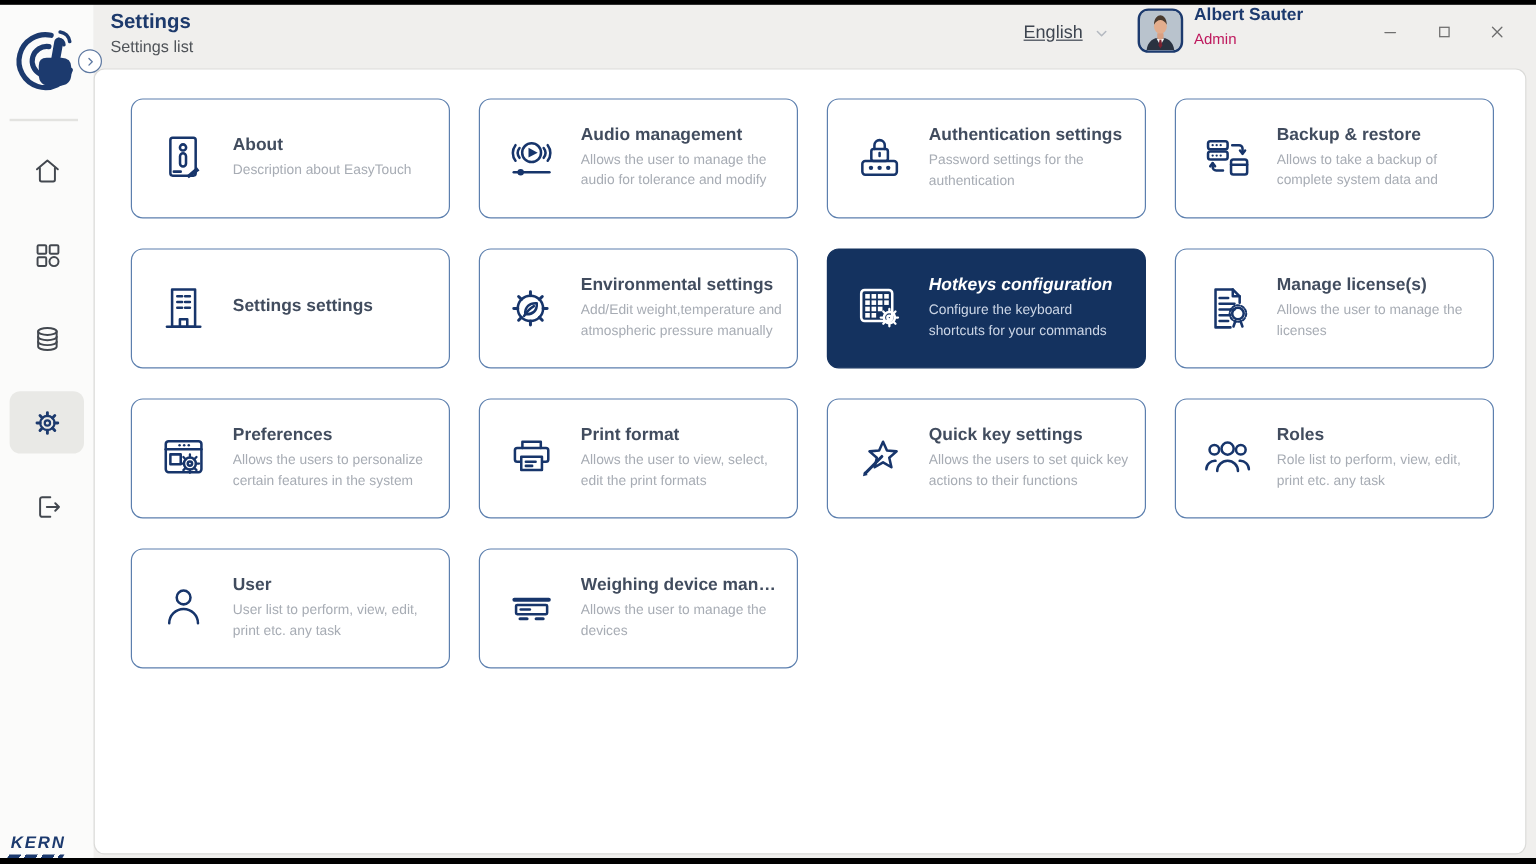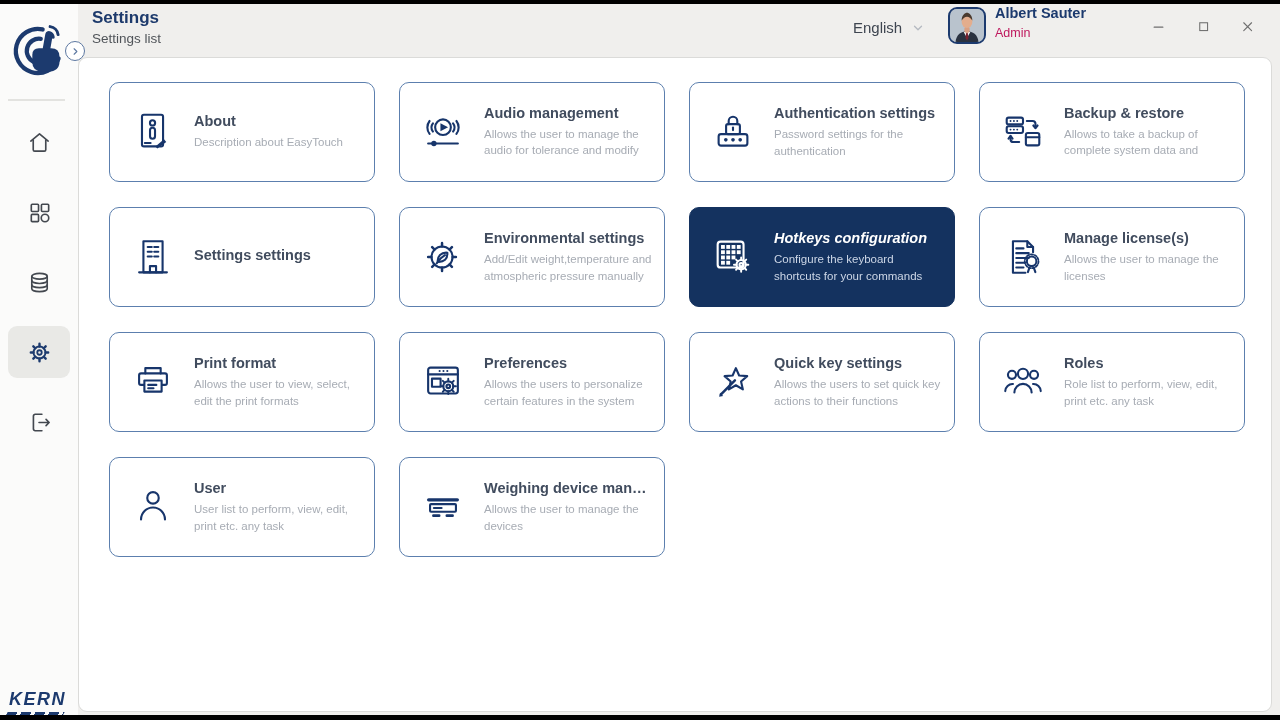--- a/index.html
+++ b/index.html
@@ -19,31 +19,31 @@
   .sidebar-divider{position:absolute;left:8px;top:95px;width:57px;height:2px;background:#e3e3e0;}
   .expand-btn{position:absolute;left:65px;top:41px;width:20px;height:20px;border-radius:50%;
     background:#fff;border:1.5px solid #5d78a1;color:#5d78a1;display:flex;align-items:center;justify-content:center;
     z-index:6;padding:0;cursor:pointer;box-sizing:border-box;}
   .expand-btn svg{width:11px;height:11px;}
   .nav{position:absolute;left:0;top:116px;width:78px;display:flex;flex-direction:column;align-items:center;gap:18px;z-index:3;}
   .nav-item{width:62px;height:52px;display:flex;align-items:center;justify-content:center;border:none;
     background:transparent;border-radius:9px;color:#43484f;cursor:pointer;padding:0;}
   .nav-item.selected{background:#e9e9e6;color:#1c3a6e;}
   .nav-icon{width:27px;height:27px;display:block;}
-  .kern-logo{position:absolute;left:9px;bottom:10px;font-size:18px;font-weight:800;font-style:italic;
+  .kern-logo{position:absolute;left:9px;bottom:10px;font-size:14px;font-weight:800;font-style:italic;
     letter-spacing:1.5px;color:#1c3a6e;z-index:3;}
   .kern-logo::after{content:"";position:absolute;left:-2px;right:2px;bottom:-4px;height:2.5px;
     background:repeating-linear-gradient(90deg,#1c3a6e 0 10px,transparent 10px 14px);transform:skewX(-30deg);}
 
   
   .header{position:absolute;left:78px;top:4px;right:0;height:38px;background:#f0efed;z-index:4;}
   .h-title{position:absolute;left:14px;top:4px;font-size:17px;font-weight:700;color:#1d3a6c;}
   .h-sub{position:absolute;left:14px;top:27px;font-size:13.5px;color:#505459;}
   .lang{position:absolute;left:775px;top:15px;display:flex;align-items:center;gap:9px;background:transparent;
-    border:none;font-size:15px;color:#3e4550;cursor:pointer;font-family:inherit;padding:0;}
+    border:none;font-size:15px;color:#3e4550;cursor:pointer;font-family:inherit;padding:0;text-decoration:underline;}
   .lang svg{width:14px;height:14px;color:#b4b9c0;}
   .avatar{position:absolute;left:870px;top:3px;width:38px;height:37px;border:2px solid #1c3a6e;border-radius:9px;
     overflow:hidden;box-sizing:border-box;background:#b9c3cd;}
   .avatar svg{width:100%;height:100%;display:block;}
   .user-name{position:absolute;left:917px;top:1px;font-size:14.5px;font-weight:700;color:#1c3a6e;}
   .user-role{position:absolute;left:917px;top:22px;font-size:12.5px;color:#be185d;}
   .win-btn{position:absolute;top:13px;width:18px;height:18px;background:transparent;border:none;color:#6f6f6f;
     cursor:pointer;padding:0;display:flex;align-items:center;justify-content:center;}
   .win-btn svg{width:15px;height:15px;}
   .win-min{left:1071px;} .win-max{left:1116px;} .win-close{left:1160px;}
@@ -464,38 +464,38 @@
     <svg class="card-icon" aria-hidden="true">
           <use href="#license-icon"></use>
         </svg>
     <span class="card-text">
       <span class="card-title" style="display:block">Manage license(s)</span>
       <span class="card-desc" style="display:block">Allows the user to manage the licenses</span>
     </span>
   </button>
       <button class="card">
     <svg class="card-icon" aria-hidden="true">
+          <use href="#preferences-icon"></use>
+        </svg>
+    <span class="card-text">
+      <span class="card-title" style="display:block">Preferences</span>
+      <span class="card-desc" style="display:block">Allows the users to personalize certain features in the system</span>
+    </span>
+  </button>
+      <button class="card">
+    <svg class="card-icon" aria-hidden="true">
           <use href="#print-icon"></use>
         </svg>
     <span class="card-text">
       <span class="card-title" style="display:block">Print format</span>
       <span class="card-desc" style="display:block">Allows the user to view, select, edit the print formats</span>
     </span>
   </button>
       <button class="card">
     <svg class="card-icon" aria-hidden="true">
-          <use href="#preferences-icon"></use>
-        </svg>
-    <span class="card-text">
-      <span class="card-title" style="display:block">Preferences</span>
-      <span class="card-desc" style="display:block">Allows the users to personalize certain features in the system</span>
-    </span>
-  </button>
-      <button class="card">
-    <svg class="card-icon" aria-hidden="true">
           <use href="#quickkey-icon"></use>
         </svg>
     <span class="card-text">
       <span class="card-title" style="display:block">Quick key settings</span>
       <span class="card-desc" style="display:block">Allows the users to set quick key actions to their functions</span>
     </span>
   </button>
       <button class="card">
     <svg class="card-icon" aria-hidden="true">
           <use href="#roles-icon"></use>

